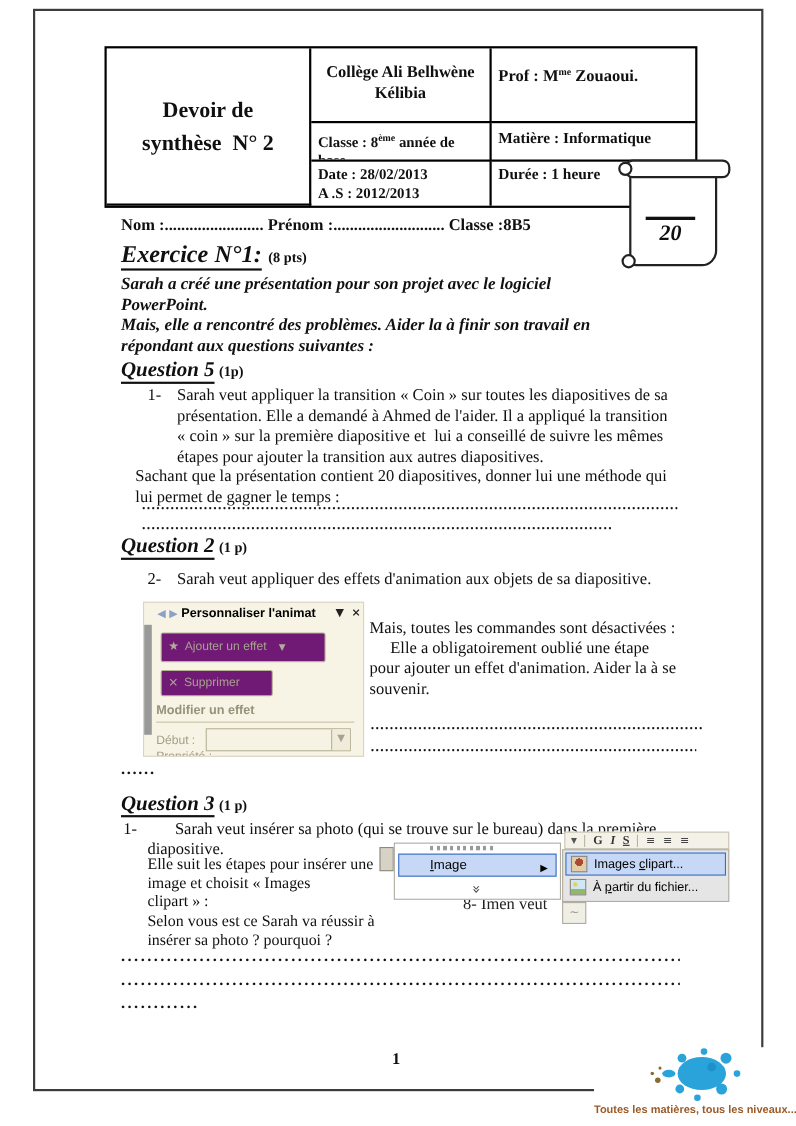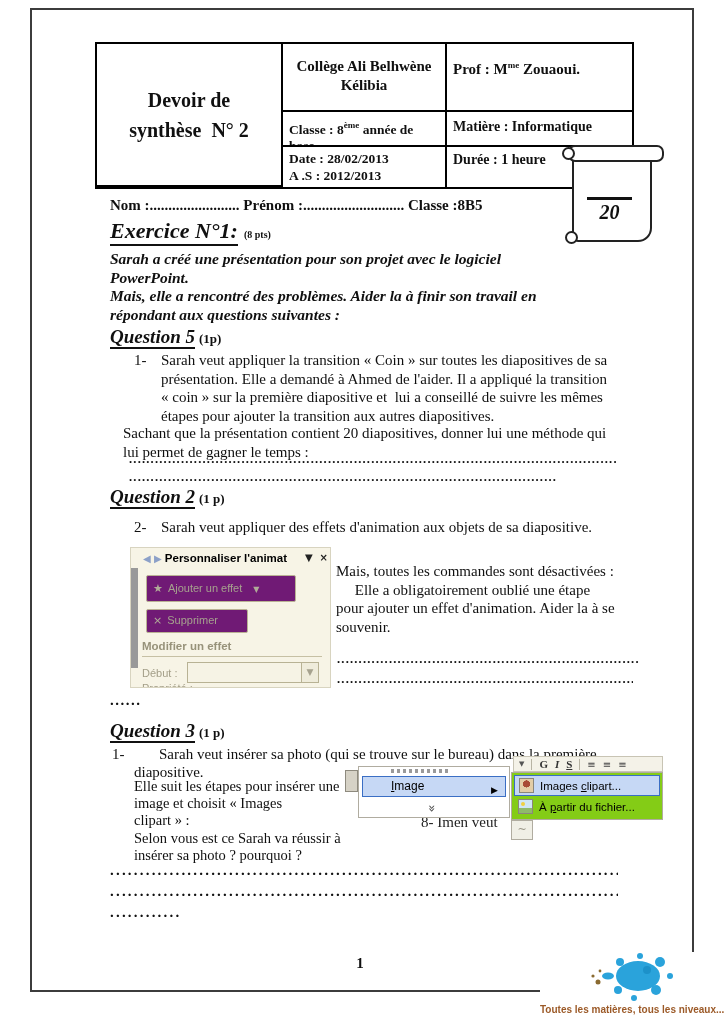--- a/index.html
+++ b/index.html
@@ -24,21 +24,21 @@
   #scroll-roll{position:absolute;left:568px;top:145px;width:92px;height:13px;background:#fff;border:2px solid #222;border-radius:7px;z-index:4;}
   #scroll-curl-top{position:absolute;left:562px;top:147px;width:9px;height:9px;background:#fff;border:2px solid #222;border-radius:50%;z-index:5;}
   #scroll-curl-bottom{position:absolute;left:565px;top:231px;width:9px;height:9px;background:#fff;border:2px solid #222;border-radius:50%;z-index:5;}
   #score-line{position:absolute;left:587px;top:197px;width:45px;border-top:3px solid #111;z-index:5;}
   #score-value{position:absolute;left:587px;top:201px;width:45px;text-align:center;font-style:italic;font-weight:bold;font-size:20px;z-index:5;}
   
   .tserif{position:absolute;font-size:15px;line-height:18.5px;white-space:pre-wrap;}
   #student-line{left:110px;top:196px;width:480px;font-weight:600;font-size:15px;}
   #ex1-title-row{left:110px;top:218px;}
   .ex-title{font-weight:bold;font-style:italic;font-size:22px;border-bottom:2.5px solid #111;padding-bottom:1px;}
-  .ex-pts{font-weight:bold;font-size:10px;margin-left:6px;}
+  .ex-pts{font-weight:bold;font-size:13px;margin-left:6px;}
   #intro{left:110px;top:250px;width:530px;font-weight:bold;font-style:italic;font-size:15.5px;line-height:18.5px;}
   .q-title{position:absolute;}
   .q-title .qt{font-weight:bold;font-style:italic;font-size:19px;border-bottom:2.5px solid #111;padding-bottom:0;}
   .q-title .qp{font-weight:bold;font-size:13px;margin-left:4px;}
   #q1-title{left:110px;top:326px;} #q2-title{left:110px;top:486px;} #q3-title{left:110px;top:720px;}
   #q1-no{left:134px;top:351px;} #q1-text{left:161px;top:351px;width:520px;}
   #q1-follow{left:123px;top:424px;width:560px;}
   #q2-no{left:134px;top:518px;} #q2-text{left:161px;top:518px;width:520px;}
   #q2-side{left:336px;top:562px;width:320px;}
   #q3-no{left:112px;top:745px;} #q3-l1{left:159px;top:745px;width:520px;} #q3-l2{left:134px;top:763px;width:200px;}
@@ -75,21 +75,21 @@
   #ms-partial{position:absolute;left:32px;top:2px;width:58px;height:4px;background:repeating-linear-gradient(90deg,#9a9a9a 0 3px,transparent 3px 6px);}
   #ms-image-row{position:absolute;left:3px;top:9px;right:3px;height:21px;background:#c6d8f5;border:1px solid #3a6ec4;box-sizing:border-box;font-size:12px;line-height:19px;padding-left:28px;color:#000;}
   #ms-image-arrow{position:absolute;right:7px;top:4px;font-size:9px;color:#000;font-family:"DejaVu Sans",sans-serif;}
   #ms-chevron{position:absolute;left:70px;bottom:1px;font-size:13px;color:#444;transform:rotate(90deg);font-family:"DejaVu Sans",sans-serif;}
   #ms-toolbar{position:absolute;left:168px;top:0;width:150px;height:16px;background:#f4f2e8;border:1px solid #c8c4b4;box-sizing:border-box;display:flex;align-items:center;gap:7px;padding:0 5px;z-index:2;}
   #ms-toolbar .sep{width:1px;height:11px;background:#b8b4a4;}
   #ms-toolbar .tb{font-family:"Liberation Serif",serif;font-size:11px;font-weight:bold;color:#333;line-height:13px;}
   #ms-toolbar .tb.it{font-style:italic;} #ms-toolbar .tb.un{text-decoration:underline;}
   #ms-toolbar .tb-dd{font-size:7px;color:#555;font-family:"DejaVu Sans",sans-serif;}
   #ms-toolbar .al{font-size:10px;color:#444;font-family:"DejaVu Sans",sans-serif;letter-spacing:0;}
-  #ms-sub{position:absolute;left:166px;top:16px;width:152px;height:48px;background:#84cc16;border:1px solid #b0aca0;box-sizing:border-box;z-index:2;}
+  #ms-sub{position:absolute;left:166px;top:16px;width:152px;height:48px;background:#e5e5e5;border:1px solid #b0aca0;box-sizing:border-box;z-index:2;}
   .ms-sub-row{position:absolute;left:2px;right:2px;height:21px;font-size:11.5px;line-height:20px;padding-left:25px;color:#000;box-sizing:border-box;white-space:nowrap;}
   #ms-row-clip{top:2px;background:#c6d8f5;border:1px solid #3a6ec4;}
   #ms-row-file{top:24px;}
   .ms-ico{position:absolute;left:4px;top:2px;width:15px;height:15px;border:1px solid #8a867a;box-sizing:border-box;}
   #ico-clipart{background:radial-gradient(circle at 50% 38%,#a84a34 0 34%,#e3cda6 35%);}
   #ico-file{background:linear-gradient(#cfe6f5 60%,#8fba6a 60%);}
   #ico-file::after{content:"";position:absolute;left:2px;top:2px;width:4px;height:4px;border-radius:50%;background:#f0d040;}
   .key{text-decoration:underline;}
   #ms-iconstrip{position:absolute;left:166px;top:64px;width:22px;height:20px;background:#f0efe6;border:1px solid #b0aca0;box-sizing:border-box;z-index:2;color:#9a9688;font-size:11px;text-align:center;line-height:18px;font-family:"DejaVu Sans",sans-serif;}
   

